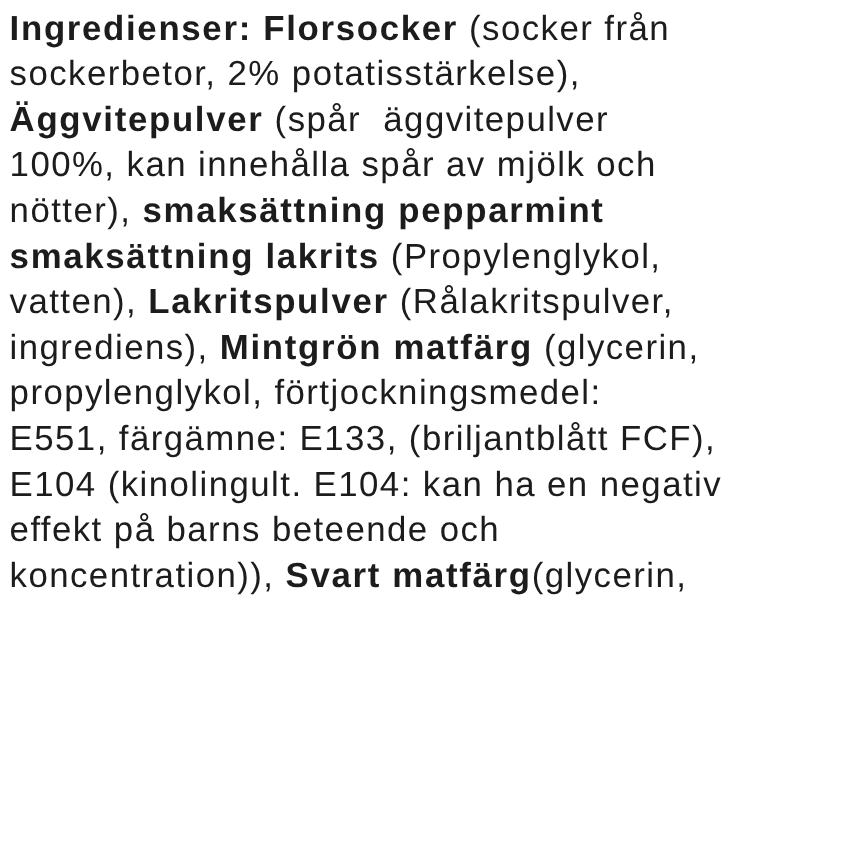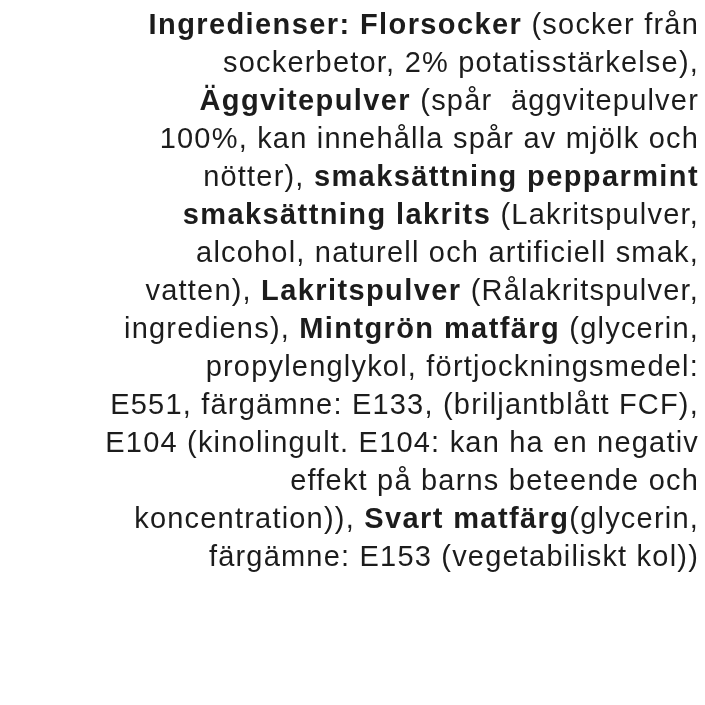--- a/index.html
+++ b/index.html
@@ -15,45 +15,42 @@
   .label-block {
     box-sizing: border-box;
     width: 705px;
     padding: 5px 6px 0 8px;
     font-family: "Liberation Sans", "DejaVu Sans", sans-serif;
     font-size: 29px;
     line-height: 38px;
     letter-spacing: 1.2px;
     color: #1c1c1c;
     font-weight: 400;
-    text-align: right;
   }
   .line {
     white-space: pre; 
     height: 38px;
   }
   .seg.bold {
     font-weight: 700;
     letter-spacing: 1.4px;
   }
 </style>
 </head>
 <body>
 
 <div class="label-block">
   <div>
       <div class="line"><span class="seg bold">Ingredienser: Florsocker</span><span class="seg"> (socker från</span></div>
       <div class="line"><span class="seg">sockerbetor, 2% potatisstärkelse),</span></div>
       <div class="line"><span class="seg bold">Äggvitepulver</span><span class="seg"> (spår  äggvitepulver</span></div>
       <div class="line"><span class="seg">100%, kan innehålla spår av mjölk och</span></div>
       <div class="line"><span class="seg">nötter), </span><span class="seg bold">smaksättning pepparmint</span></div>
-      <div class="line"><span class="seg bold">smaksättning lakrits</span><span class="seg"> (Lakritspulver,</span></div>
-      <div class="line"><span class="seg">alcohol, naturell och artificiell smak,</span></div>
+      <div class="line"><span class="seg bold">smaksättning lakrits</span><span class="seg"> (Propylenglykol,</span></div>
       <div class="line"><span class="seg">vatten), </span><span class="seg bold">Lakritspulver</span><span class="seg"> (Rålakritspulver,</span></div>
       <div class="line"><span class="seg">ingrediens), </span><span class="seg bold">Mintgrön matfärg</span><span class="seg"> (glycerin,</span></div>
       <div class="line"><span class="seg">propylenglykol, förtjockningsmedel:</span></div>
       <div class="line"><span class="seg">E551, färgämne: E133, (briljantblått FCF),</span></div>
       <div class="line"><span class="seg">E104 (kinolingult. E104: kan ha en negativ</span></div>
       <div class="line"><span class="seg">effekt på barns beteende och</span></div>
       <div class="line"><span class="seg">koncentration)), </span><span class="seg bold">Svart matfärg</span><span class="seg">(glycerin,</span></div>
-      <div class="line"><span class="seg">färgämne: E153 (vegetabiliskt kol))</span></div>
     </div>
 </div>
 
 </body></html>

